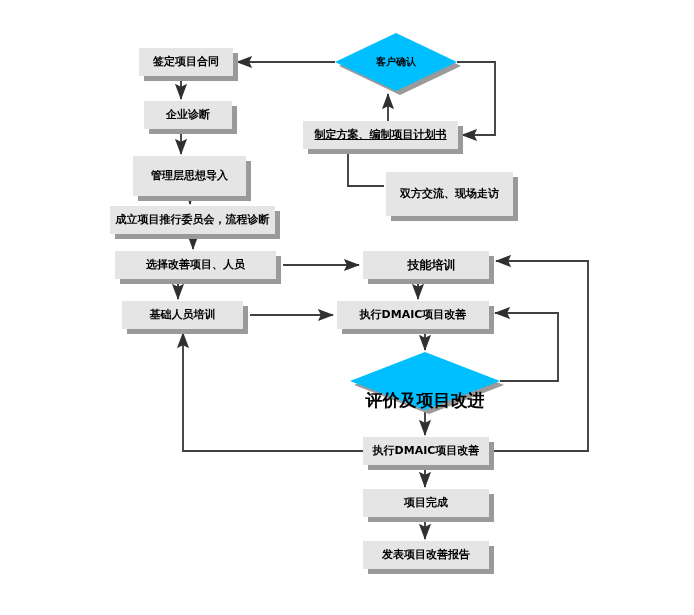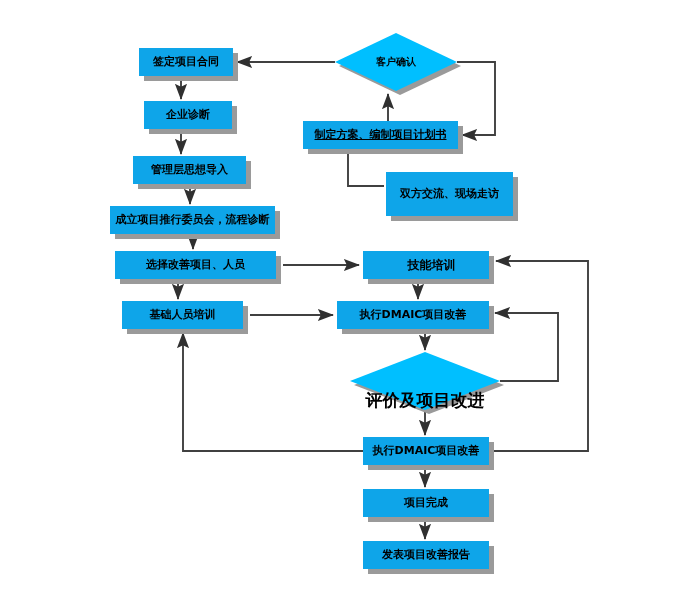--- a/index.html
+++ b/index.html
@@ -32,21 +32,21 @@
     line-height:1.05;
     white-space:nowrap;
   }
   .node .label{
     position:relative;
     z-index:3;
     pointer-events:none;
   }
   
   .proc{
-    background:#0ea5e9;
+    background:#e5e5e5;
     box-shadow:5px 5px 0 0 #9a9a9a;
   }
   
   .decision{
     background:transparent;
     box-shadow:none;
   }
   .decision .dface{
     position:absolute;
     left:0; top:0;
@@ -108,21 +108,21 @@
         <span class="dshadow"></span>
         <span class="dface"></span>
         <span class="label">客户确认</span>
       </div>
       <div class="node proc" style="left: 144px; top: 101px; width: 88px; height: 28px; font-size: 11px;">
         <span class="label">企业诊断</span>
       </div>
       <div class="node proc" style="left: 303px; top: 121px; width: 155px; height: 28px; font-size: 11px; text-decoration: underline;">
         <span class="label">制定方案、编制项目计划书</span>
       </div>
-      <div class="node proc" style="left: 133px; top: 156px; width: 113px; height: 28px; font-size: 11px;">
+      <div class="node proc" style="left: 133px; top: 156px; width: 113px; height: 40px; font-size: 11px;">
         <span class="label">管理层思想导入</span>
       </div>
       <div class="node proc" style="left: 386px; top: 172px; width: 127px; height: 44px; font-size: 11px;">
         <span class="label">双方交流、现场走访</span>
       </div>
       <div class="node proc" style="left: 110px; top: 206px; width: 165px; height: 28px; font-size: 11px;">
         <span class="label">成立项目推行委员会，流程诊断</span>
       </div>
       <div class="node proc" style="left: 115px; top: 251px; width: 161px; height: 28px; font-size: 11px;">
         <span class="label">选择改善项目、人员</span>

